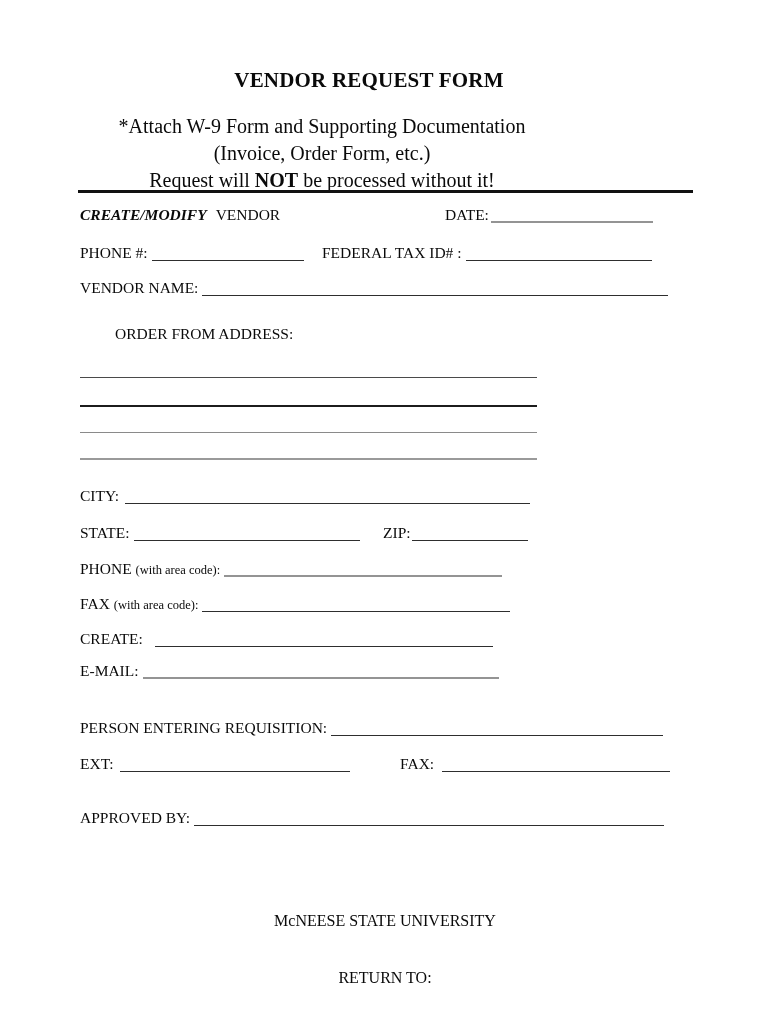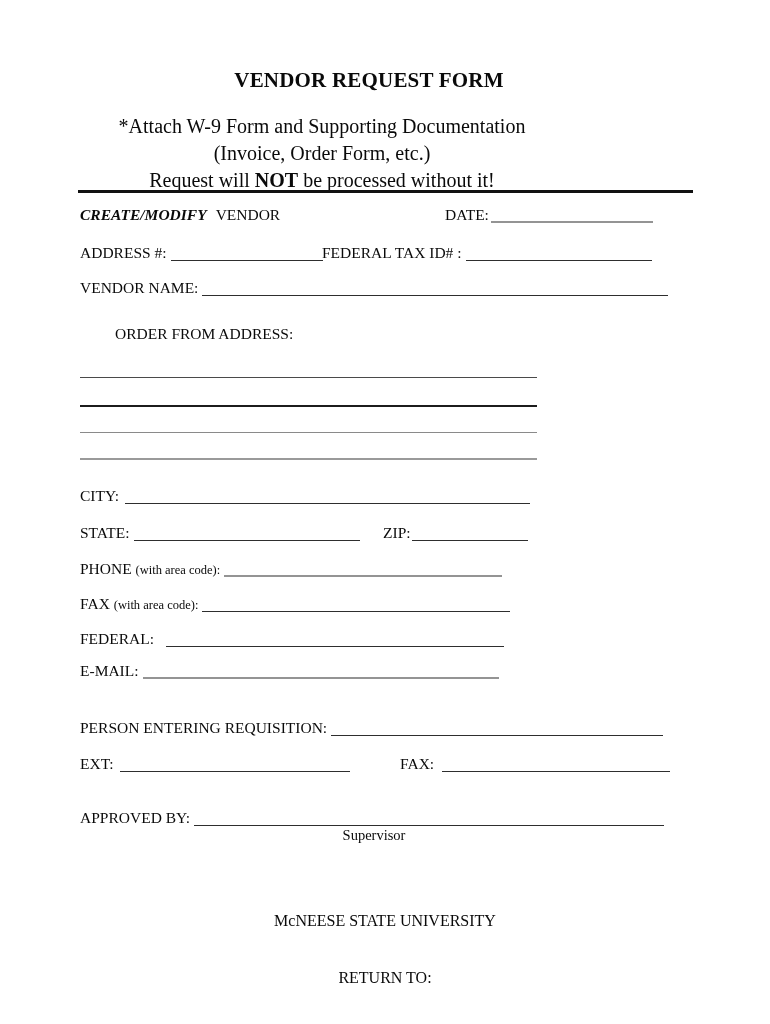--- a/index.html
+++ b/index.html
@@ -101,21 +101,21 @@
   </div>
 
   <div class="divider"></div>
 
   <div class="row r-create">
     <span class="bi">CREATE/MODIFY</span><span class="vendor-word">VENDOR</span>
     <span class="abs g-date"><span>DATE:</span><span class="ul gray f-date"></span></span>
   </div>
 
   <div class="row r-vnum">
-    <span>ADDRESS #:</span><span class="ul f-vnum"></span>
+    <span>PHONE #:</span><span class="ul f-vnum"></span>
     <span class="abs g-ftax"><span>FEDERAL TAX ID# :</span><span class="ul f-ftax"></span></span>
   </div>
 
   <div class="row r-vname">
     <span>VENDOR NAME:</span><span class="ul f-vname"></span>
   </div>
 
   <div class="row r-order">
     <span>ORDER FROM ADDRESS:</span>
   </div>
@@ -136,41 +136,40 @@
 
   <div class="row r-phone">
     <span>PHONE</span> <span class="hint">(with area code):</span><span class="ul gray f-phone"></span>
   </div>
 
   <div class="row r-fax">
     <span>FAX</span> <span class="hint">(with area code):</span><span class="ul f-fax"></span>
   </div>
 
   <div class="row r-contact">
-    <span>FEDERAL:</span><span class="ul f-contact"></span>
+    <span>CREATE:</span><span class="ul f-contact"></span>
   </div>
 
   <div class="row r-email">
     <span>E-MAIL:</span><span class="ul gray f-email"></span>
   </div>
 
   <div class="row r-person">
     <span>PERSON ENTERING REQUISITION:</span><span class="ul f-person"></span>
   </div>
 
   <div class="row r-ext">
     <span>EXT:</span><span class="ul f-ext"></span>
     <span class="abs g-fax2"><span>FAX:</span><span class="ul f-fax2"></span></span>
   </div>
 
   <div class="row r-approved">
     <span>APPROVED BY:</span><span class="ul f-approved"></span>
   </div>
 
-  <div class="row r-supervisor">Supervisor</div>
 
   <div class="r-footer">
     <div>McNEESE STATE UNIVERSITY</div>
     <div>RETURN TO:</div>
     
     
     
   </div>
 
 </div>

